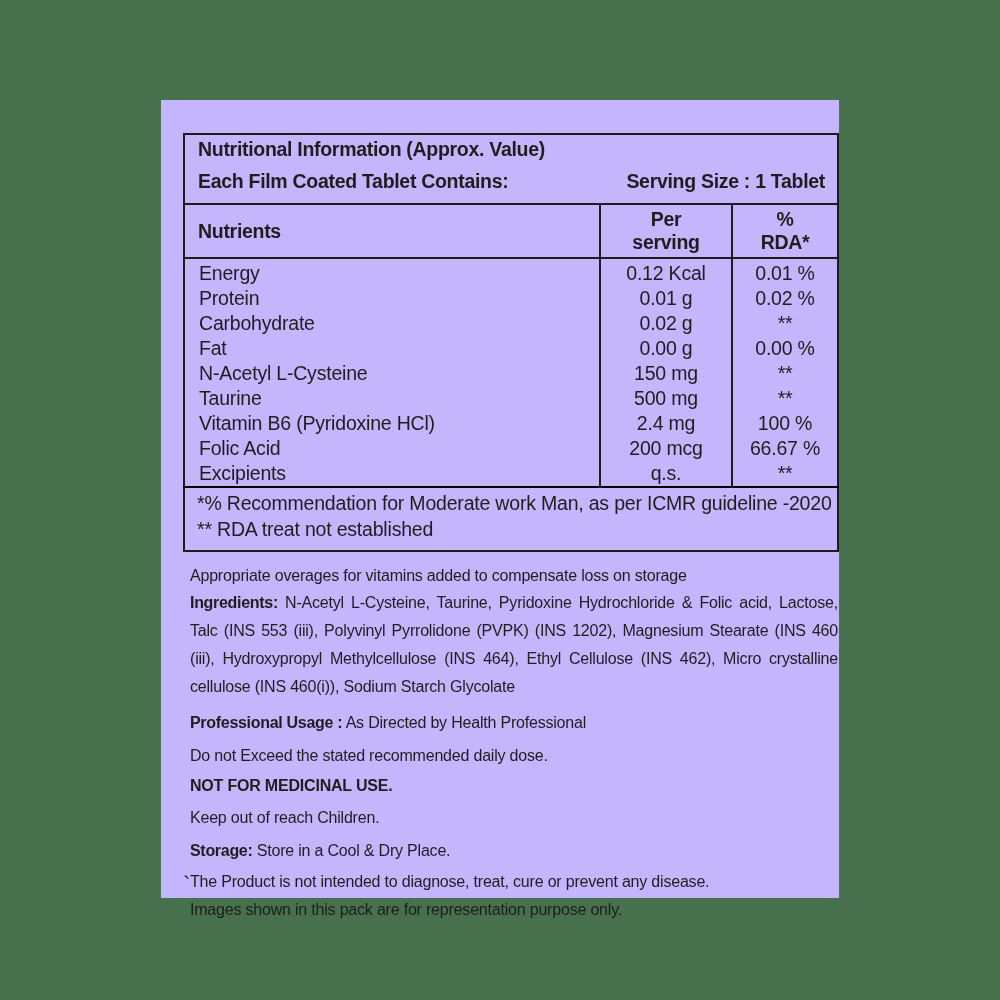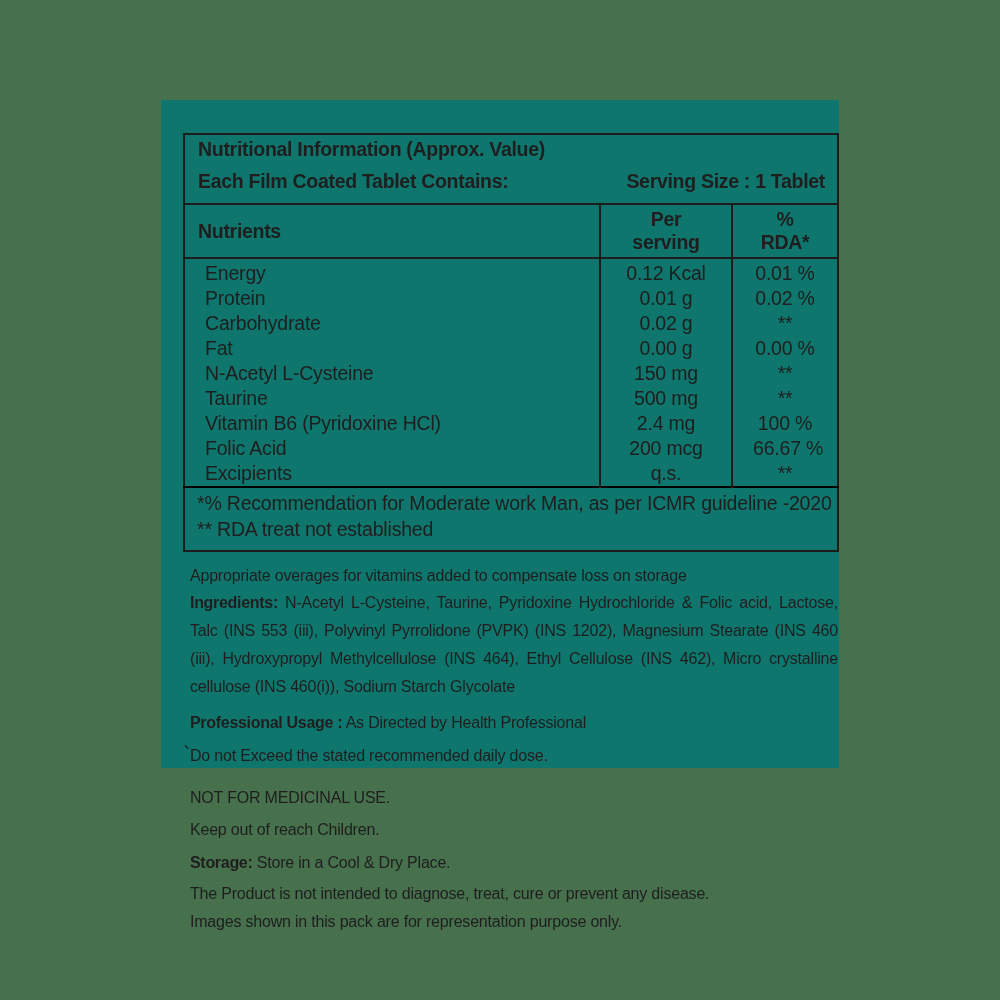--- a/index.html
+++ b/index.html
@@ -4,22 +4,22 @@
 <style>
   html,body { margin:0; padding:0; }
   body {
     width:1000px; height:1000px; position:relative;
     background:#47704d;
     font-family:"Liberation Sans","DejaVu Sans",sans-serif;
     color:#1e1e1e;
     -webkit-font-smoothing:antialiased;
   }
   .label {
-    position:absolute; left:161px; top:100px; width:678px; height:668px;
-    background:#0f766e;
+    position:absolute; left:161px; top:100px; width:678px; height:798px;
+    background:#c4b5fd;
   }
   
   table.nutri {
     border-collapse:collapse; table-layout:fixed;
     margin:33px 0 0 22px; width:654px;
     border:2px solid #1c1c1c;
     letter-spacing:-0.2px;
   }
   .head-cell { padding:8px 12px 9px 13px; }
   .head-title { font-weight:bold; font-size:19.5px; letter-spacing:-0.3px; }
@@ -27,35 +27,35 @@
     display:flex; justify-content:space-between; align-items:baseline;
     font-weight:bold; font-size:19.5px; letter-spacing:-0.3px; margin-top:7px;
   }
   tr.cols th {
     border-top:2px solid #1c1c1c; border-bottom:2px solid #1c1c1c;
     font-size:19.5px; font-weight:bold; padding:3px 22px; letter-spacing:-0.3px;
     text-align:center;
   }
   tr.cols th.c-nutrients { text-align:left; padding-left:13px; }
   tr.cols th + th { border-left:2px solid #1c1c1c; }
-  tbody td { font-size:19.5px; line-height:25px; padding:0 20px; white-space:nowrap; }
+  tbody td { font-size:19.5px; line-height:25px; padding:0 14px; white-space:nowrap; }
   tbody tr:first-child td { padding-top:2px; }
   tbody td.val, tbody td.rda { text-align:center; border-left:2px solid #1c1c1c; }
   td.footnote-cell {
     border-top:2px solid #000000;
     padding:5px 16px 8px 12px; font-size:19.5px; line-height:26px;
   }
   
   .notes { margin:11px 1px 0 29px; font-size:16px; letter-spacing:-0.2px; }
   .notes .line { line-height:26px; }
   .overages { margin-top:0; }
   .ingredients { line-height:28px; text-align:justify; }
   .usage { margin-top:9px; }
   .dose { margin-top:7px; }
-  .medicinal { margin-top:16px; font-weight:normal; }
+  .medicinal { margin-top:4px; font-weight:bold; }
   .storage { margin-top:7px; }
   .children { margin-top:6px; }
   .disclaimer { margin-top:4px; line-height:28px; }
   b { letter-spacing:-0.3px; }
   .artifact { position:absolute; left:22px; bottom:0px; font-size:22px; }
 </style>
 </head>
 <body>
 
 <div class="label">

